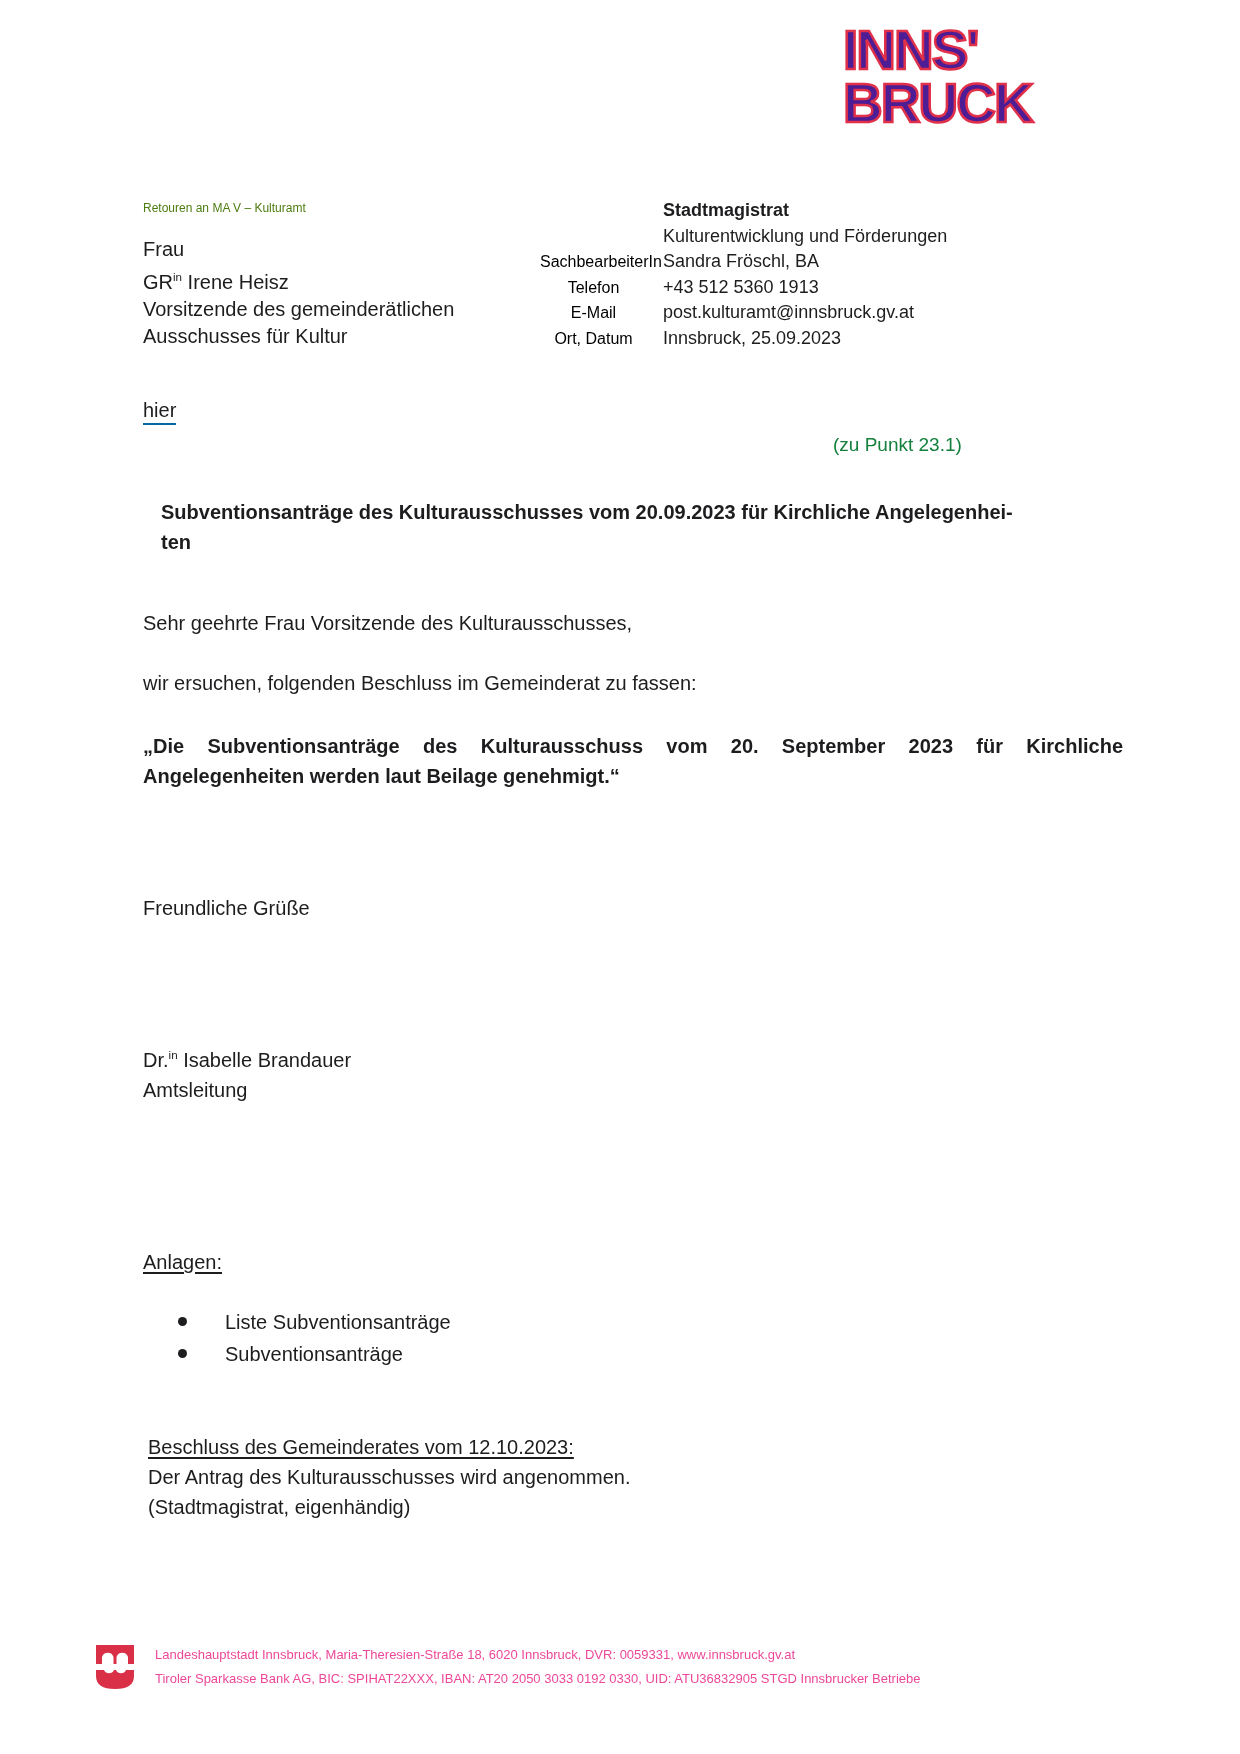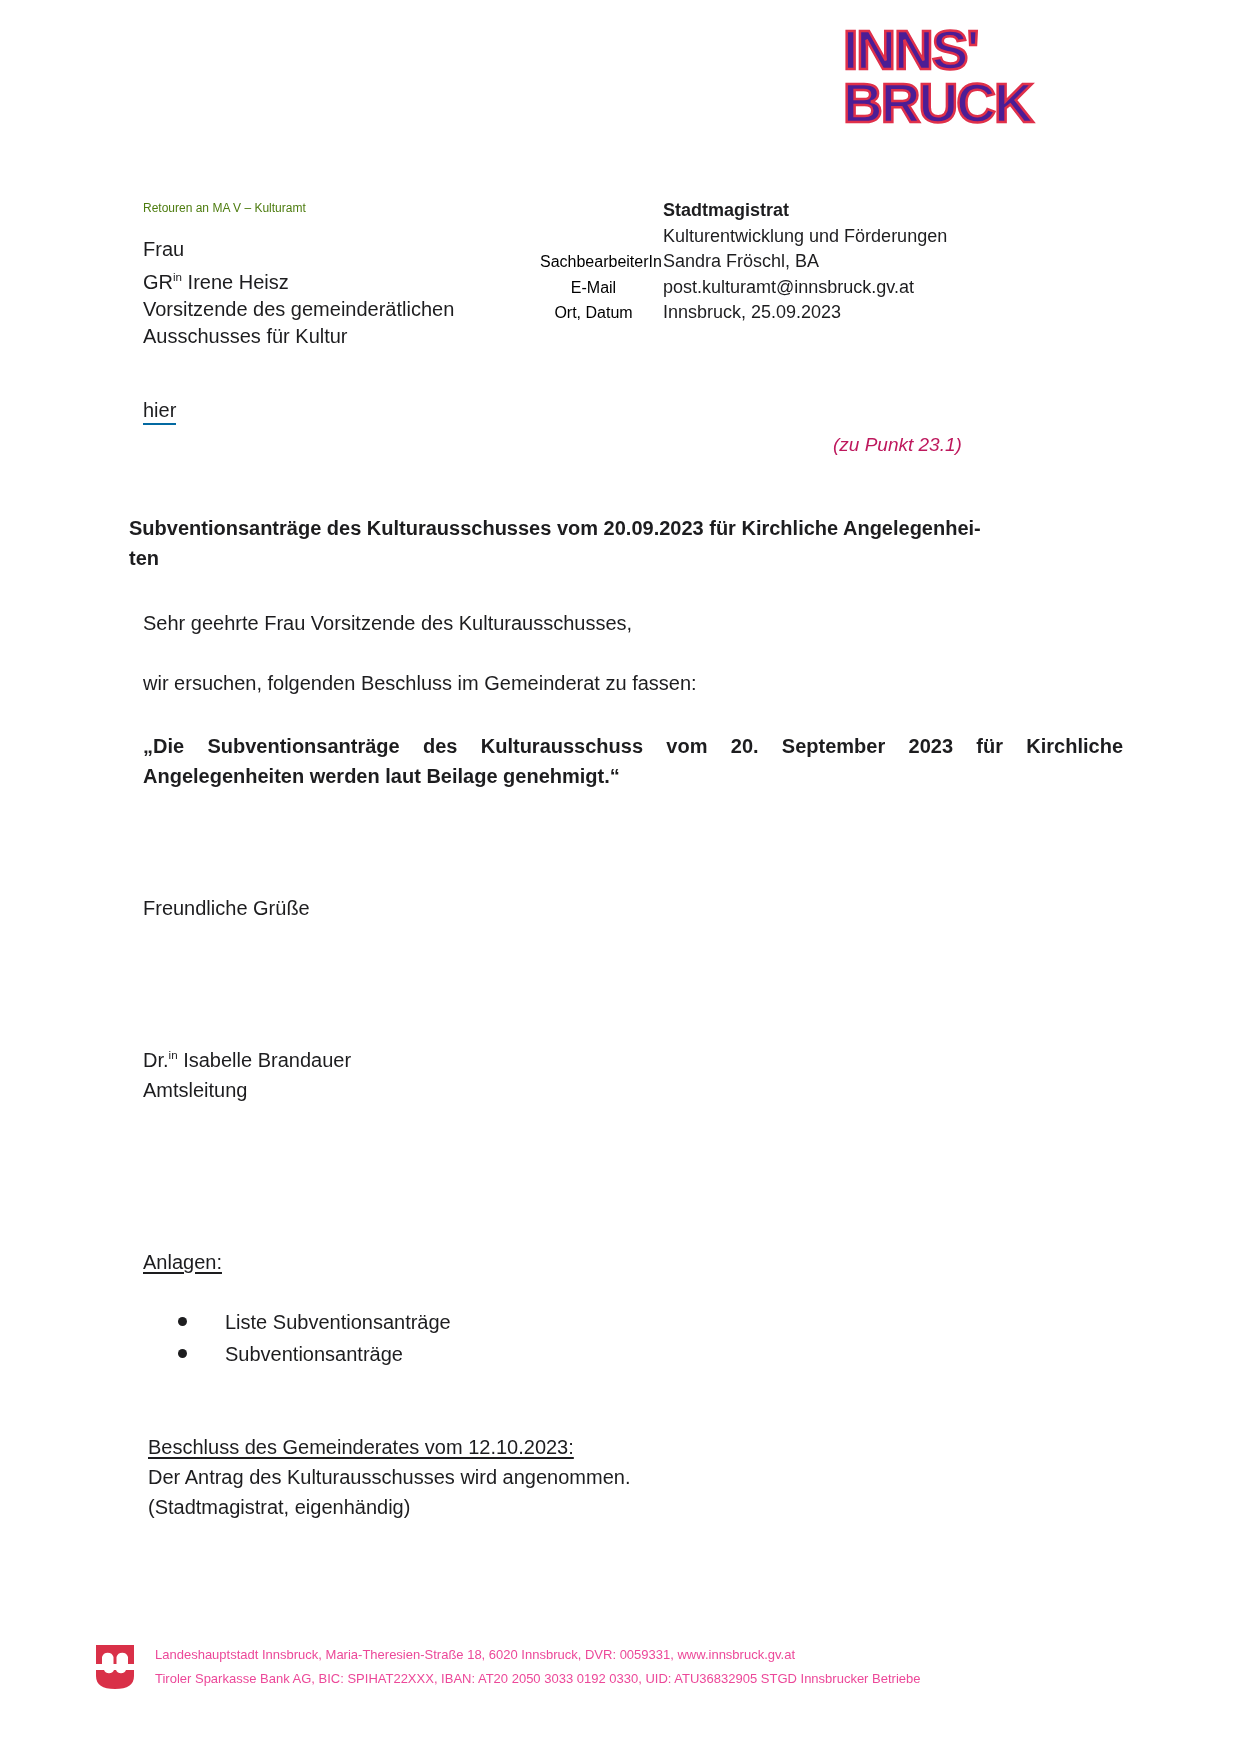--- a/index.html
+++ b/index.html
@@ -72,33 +72,31 @@
     flex: none;
   }
   .meta-value { font-size: 18px; }
   .meta-value.bold { font-weight: bold; }
   
   .reference {
     position: absolute;
     left: 833px;
     top: 434px;
     font-size: 19px;
-    color: #be185d;
-    font-style: italic;
+    color: #15803d;
   }
   
   .subject {
     position: absolute;
-    left: 129px;
+    left: 161px;
     top: 497px;
     width: 978px;
     font-size: 20px;
     font-weight: bold;
     line-height: 30px;
-    margin-top: 16px;
   }
   
   .greeting { position: absolute; left: 143px; top: 612px; font-size: 20px; }
   .request  { position: absolute; left: 143px; top: 672px; font-size: 20px; }
   .quote {
     position: absolute;
     left: 143px;
     top: 722px;
     width: 980px;
     font-size: 20px;
@@ -200,20 +198,24 @@
     </div>
     <div class="meta-row">
       <div class="meta-label"></div>
       <div class="meta-value">Kulturentwicklung und Förderungen</div>
     </div>
     <div class="meta-row">
       <div class="meta-label">SachbearbeiterIn</div>
       <div class="meta-value">Sandra Fröschl, BA</div>
     </div>
     <div class="meta-row">
+      <div class="meta-label">Telefon</div>
+      <div class="meta-value">+43 512 5360 1913</div>
+    </div>
+    <div class="meta-row">
       <div class="meta-label">E-Mail</div>
       <div class="meta-value">post.kulturamt@innsbruck.gv.at</div>
     </div>
     <div class="meta-row">
       <div class="meta-label">Ort, Datum</div>
       <div class="meta-value">Innsbruck, 25.09.2023</div>
     </div>
   </div>
 
   <div class="reference">(zu Punkt 23.1)</div>

